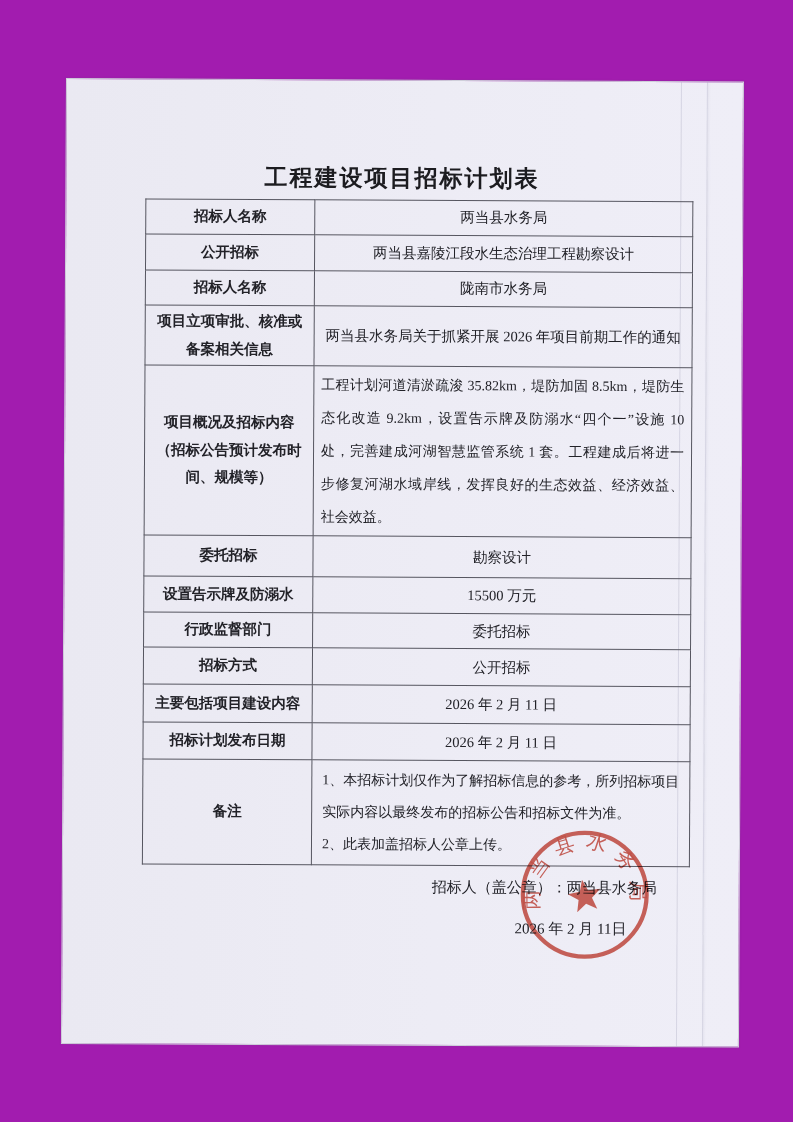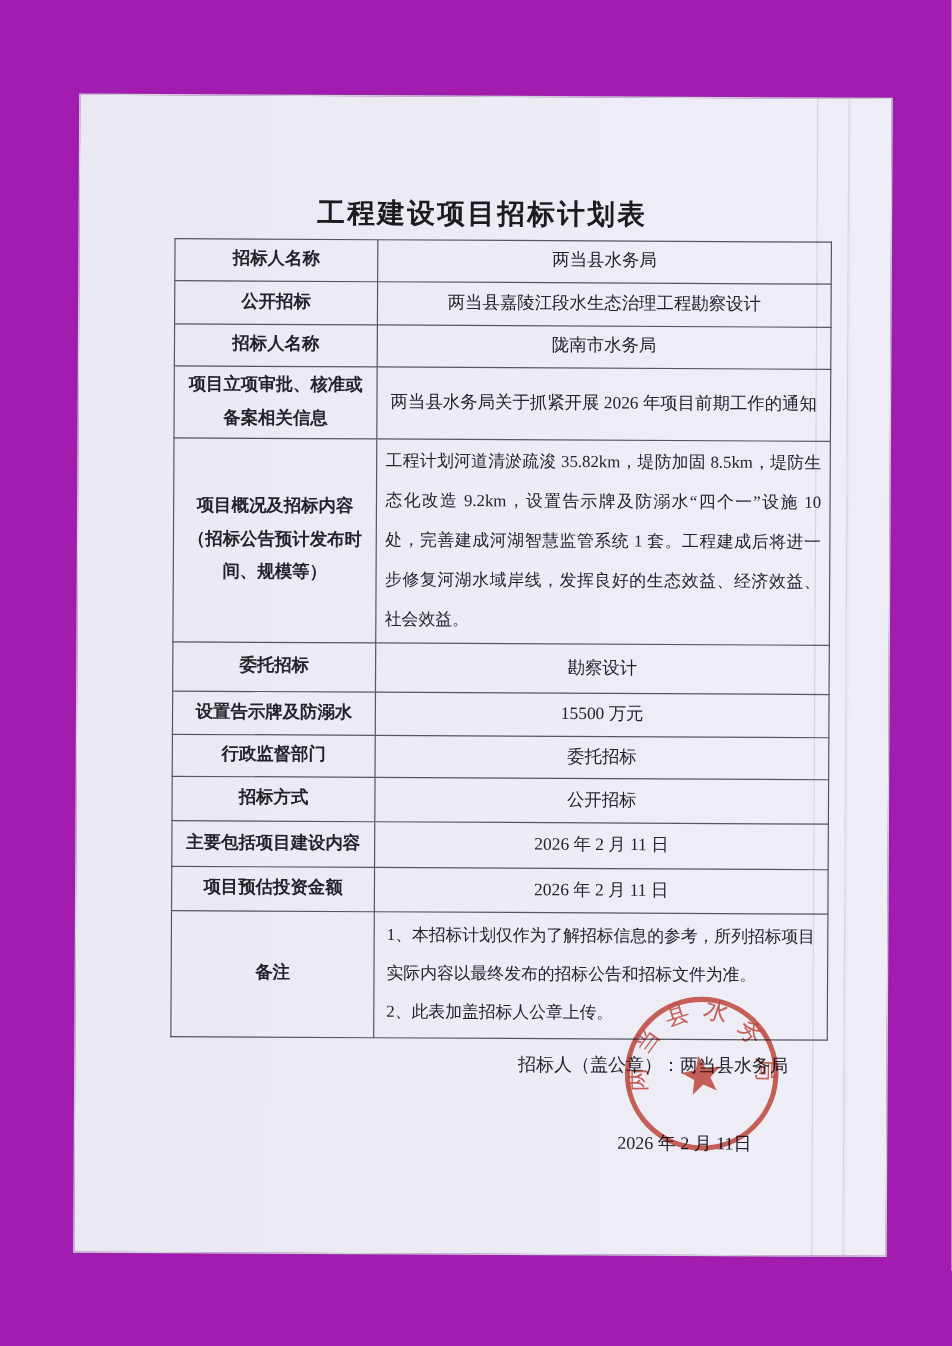--- a/index.html
+++ b/index.html
@@ -84,21 +84,21 @@
     padding: 4px 10px;
     vertical-align: top;
   }
   .footer-line {
     position: absolute;
     font-size: 15px;
     color: #222228;
     white-space: nowrap;
   }
   .signer { left: 369px; top: 797px; }
-  .datestamp { left: 452px; top: 838px; margin-top: 24px; }
+  .datestamp { left: 452px; top: 838px; }
   .seal {
     position: absolute;
     left: 451px;
     top: 742px;
     width: 142px;
     height: 142px;
     mix-blend-mode: multiply;
     opacity: 0.92;
   }
 </style>
@@ -149,21 +149,21 @@
         </tr>
         <tr style="height:37px;">
           <td class="lbl">招标方式</td>
           <td class="val">公开招标</td>
         </tr>
         <tr style="height:38px;">
           <td class="lbl">主要包括项目建设内容</td>
           <td class="val">2026 年 2 月 11 日</td>
         </tr>
         <tr style="height:37px;">
-          <td class="lbl">项目预估投资金额</td>
+          <td class="lbl">招标计划发布日期</td>
           <td class="val">2026 年 2 月 11 日</td>
         </tr>
         <tr style="height:102px;">
           <td class="lbl">备注</td>
           <td class="val remark">
             <div>1、本招标计划仅作为了解招标信息的参考，所列招标项目实际内容以最终发布的招标公告和招标文件为准。</div>
             <div>2、此表加盖招标人公章上传。</div>
           </td>
         </tr>
       </tbody>

